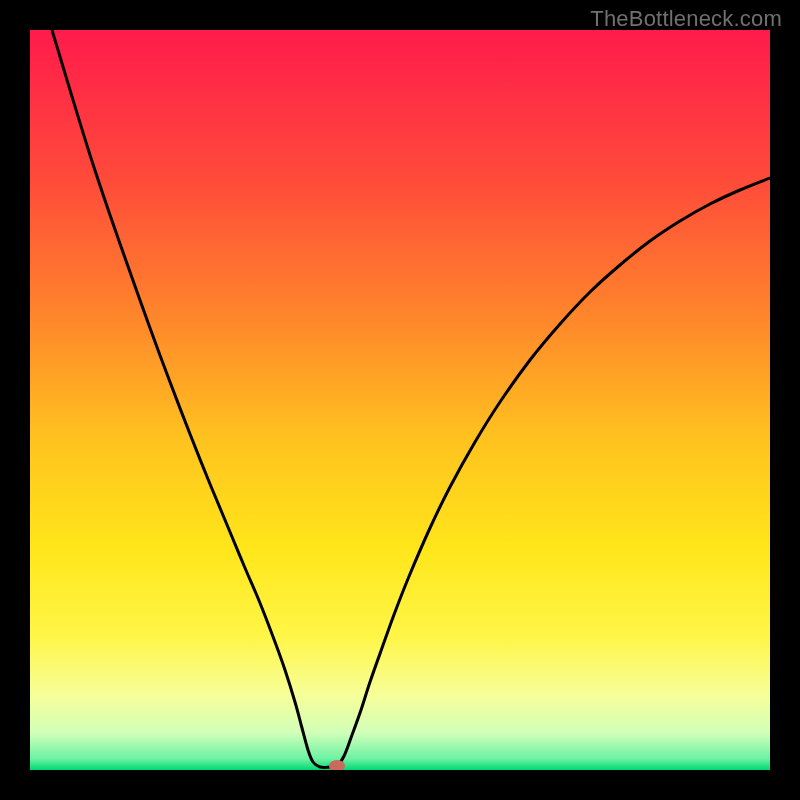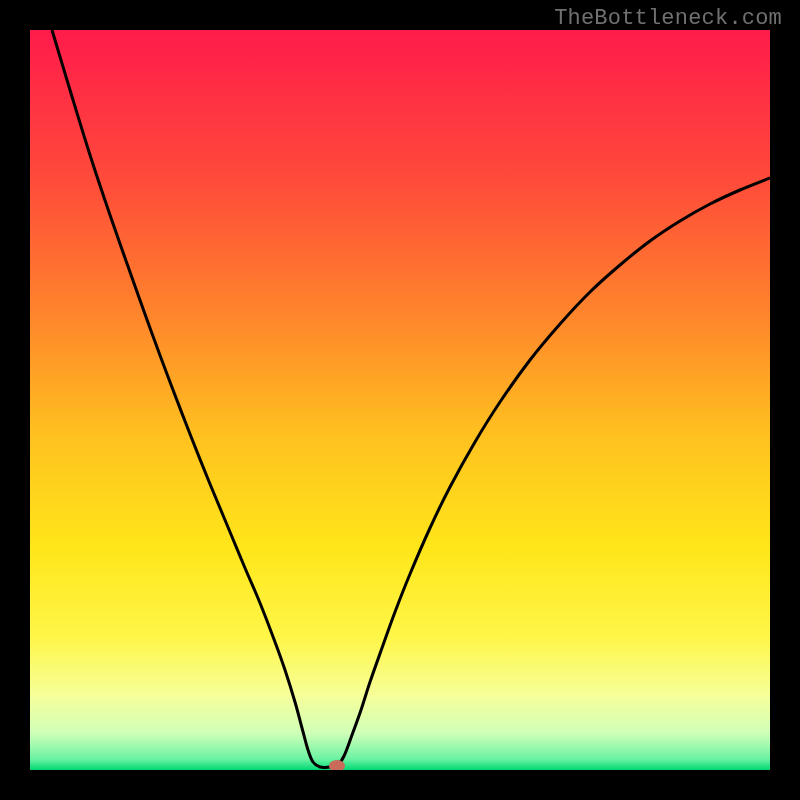--- a/index.html
+++ b/index.html
@@ -11,21 +11,20 @@
     font-family: Arial, Helvetica, sans-serif;
     overflow: hidden;
   }
   .frame {
     position: absolute;
     left: 0;
     top: 0;
     width: 800px;
     height: 684px;
     background: #000;
-    font-family: Liberation Mono, monospace;
   }
   .watermark {
     position: absolute;
     top: 6px;
     right: 18px;
     color: #707070;
     font-size: 22px;
     font-weight: 500;
     letter-spacing: 0.2px;
     z-index: 4;

